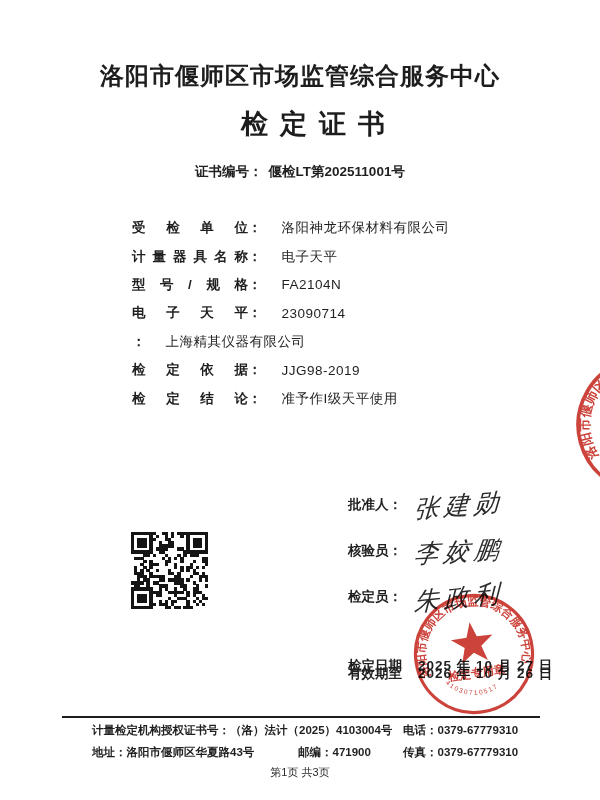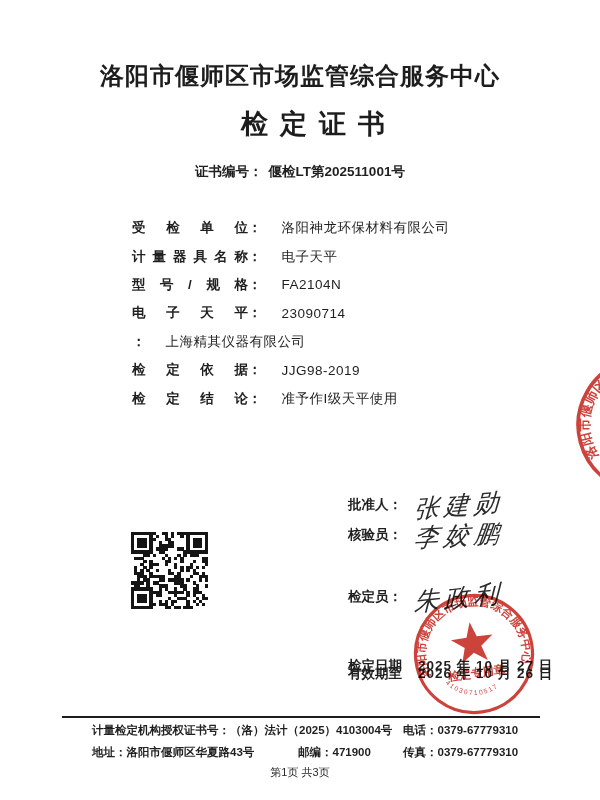--- a/index.html
+++ b/index.html
@@ -24,21 +24,21 @@
   .fvalue{margin-left:20px;font-weight:400;letter-spacing:.5px;white-space:nowrap;}
 
   .qr{position:absolute;left:131px;top:532px;width:77px;height:77px;}
   .qr i{position:absolute;display:block;background:#151515;}
 
   .sigrow{position:absolute;left:348px;display:flex;align-items:center;
        font-size:13.5px;font-weight:700;color:#1f1f1f;height:30px;}
   .signame{font-size:25px;font-weight:400;font-style:italic;letter-spacing:5px;
        margin-left:12px;color:#2b2b2b;white-space:nowrap;
        transform:rotate(-5deg) skewX(-8deg);font-family:"DejaVu Sans",sans-serif;}
-  .sig1{top:490px;} .sig2{top:520px;text-align:center;} .sig3{top:582px;}
+  .sig1{top:490px;} .sig2{top:536px;text-align:center;} .sig3{top:582px;}
   .sig2 .signame{transform:rotate(-3deg) skewX(-10deg);}
   .sig3 .signame{transform:rotate(-6deg) skewX(-7deg);}
 
   .daterow{position:absolute;left:348px;display:flex;font-size:13.5px;
        font-weight:700;color:#1f1f1f;}
   .dateval{margin-left:16px;letter-spacing:1px;white-space:nowrap;}
   .date1{top:657px;} .date2{top:665px;}
 
   .divider{position:absolute;left:62px;top:716px;width:478px;height:2px;background:#1c1c1c;}
 

